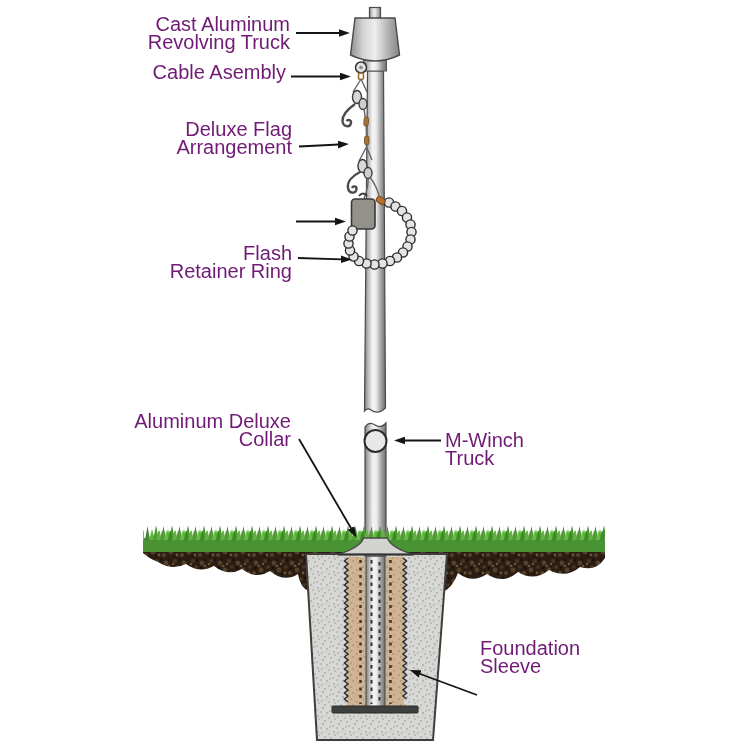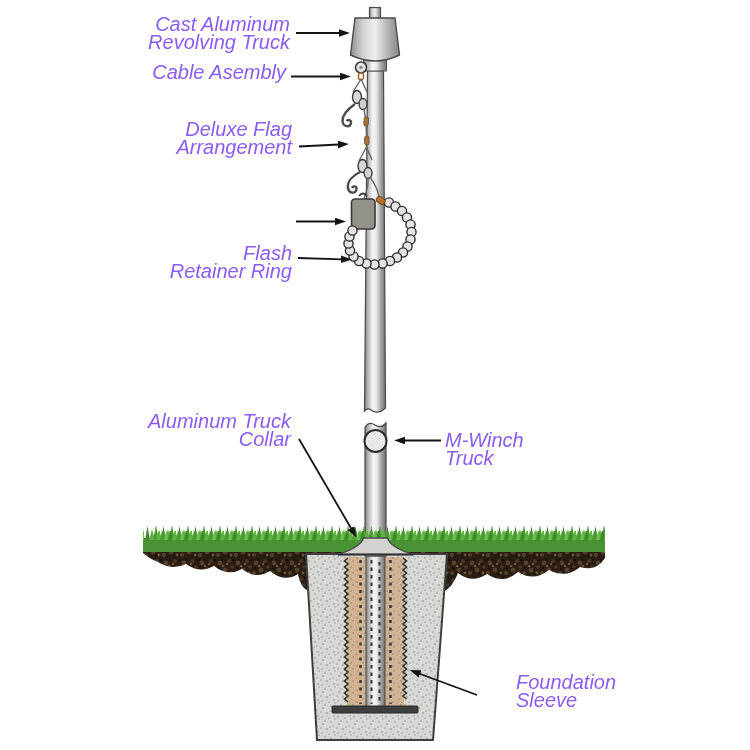--- a/index.html
+++ b/index.html
@@ -1,19 +1,19 @@
 <!DOCTYPE html>
 <html><head>
 <meta charset="utf-8">
 <style>
   html,body{margin:0;padding:0;background:#fff;}
   .canvas{position:relative;width:750px;height:750px;background:#ffffff;overflow:hidden;
           font-family:"Liberation Sans",sans-serif;}
   .canvas svg{position:absolute;left:0;top:0;}
-  .lbl{position:absolute;font-size:20px;line-height:17.5px;color:#8b5cf6;white-space:nowrap;font-style:italic;}
+  .lbl{position:absolute;font-size:20px;line-height:17.5px;color:#701a75;white-space:nowrap;}
   .lbl.r{text-align:right;}
   .lbl.l{text-align:left;}
 </style>
 </head>
 <body>
 
 <div class="canvas">
 
 <svg width="750" height="750" viewBox="0 0 750 750">
   <defs>
@@ -208,27 +208,27 @@
   <div>Arrangement</div>
 </div>
 
 
 <div class="lbl r" style="top:245px; right:458px;">
   <div>Flash</div>
   <div>Retainer Ring</div>
 </div>
 
 <div class="lbl r" style="top:413px; right:459px;">
-  <div>Aluminum Truck</div>
+  <div>Aluminum Deluxe</div>
   <div>Collar</div>
 </div>
 
 <div class="lbl l" style="top:432px; left:445px;">
   <div>M-Winch</div>
   <div>Truck</div>
 </div>
 
-<div class="lbl l" style="top:674px; left:480px;margin-left:36px;">
+<div class="lbl l" style="top:640px; left:480px;">
   <div>Foundation</div>
   <div>Sleeve</div>
 </div>
 
 </div>
 
 </body></html>

